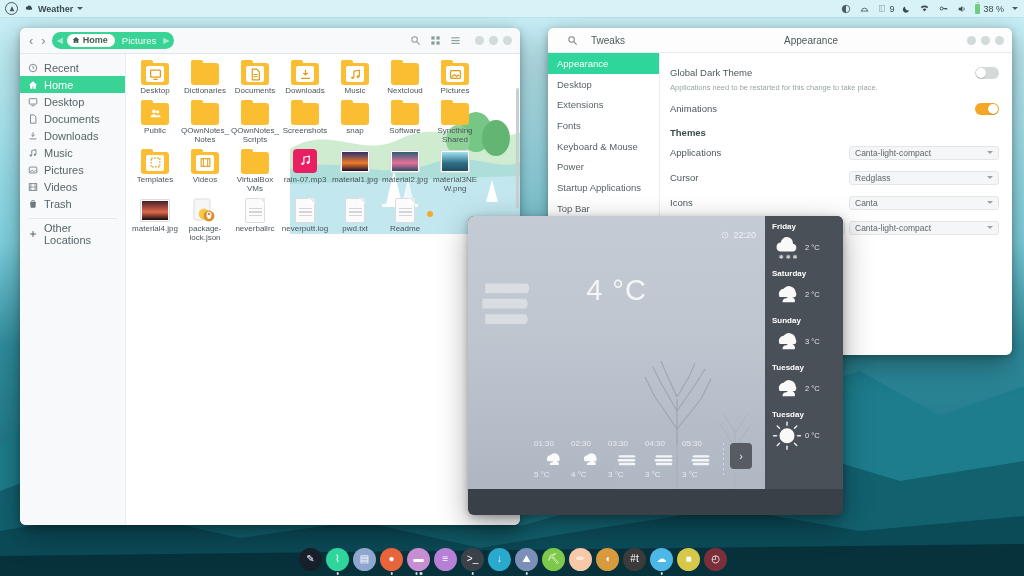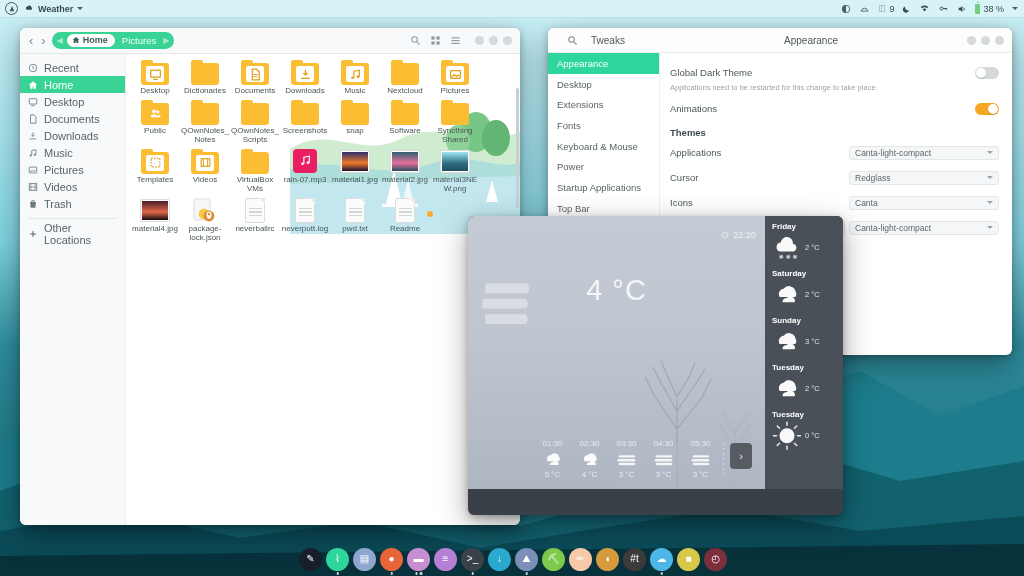--- a/index.html
+++ b/index.html
@@ -144,21 +144,21 @@
   .cond{position:absolute;left:0;right:0;top:96px;text-align:center;color:#eef1f4;
         font-size:17px;font-weight:300;}
   .bigicon{position:absolute;left:12px;top:52px;width:72px;height:70px;opacity:.72;}
   .segs{position:absolute;left:24px;top:190px;width:135px;height:19px;border-radius:4px;
         overflow:hidden;display:flex;}
   .seg{flex:1;display:flex;align-items:center;justify-content:center;font-size:8.5px;}
   .seg.on{background:#2ed69b;color:#fff;}
   .seg.off{background:#555b61;color:#c3c8cd;}
   .hours{position:absolute;left:0;right:0;bottom:10px;display:flex;align-items:flex-end;
          padding:0 8px;gap:0;}
-  .hr{width:37px;text-align:center;color:#eef1f4;}
+  .hr{width:37px;text-align:left;color:#eef1f4;}
   .hr .t{font-size:8px;opacity:.92;}
   .hr .i{height:22px;display:flex;align-items:center;justify-content:center;}
   .hr .v{font-size:8px;opacity:.92;}
   .hsep{width:1px;align-self:stretch;margin:4px 6px 4px 4px;
         background:repeating-linear-gradient(#fff 0 2px,transparent 2px 5px);opacity:.45;}
   .nextbtn{width:22px;height:26px;background:#565c62;border-radius:4px;color:#e9ecef;
            display:flex;align-items:center;justify-content:center;font-size:11px;margin-bottom:10px;}
   .we-side{width:78px;background:#4a5058;padding:6px 0 0 7px;}
   .fc{margin-bottom:7px;}
   .fc .d{font-size:8px;font-weight:bold;color:#fff;margin-bottom:1px;}

